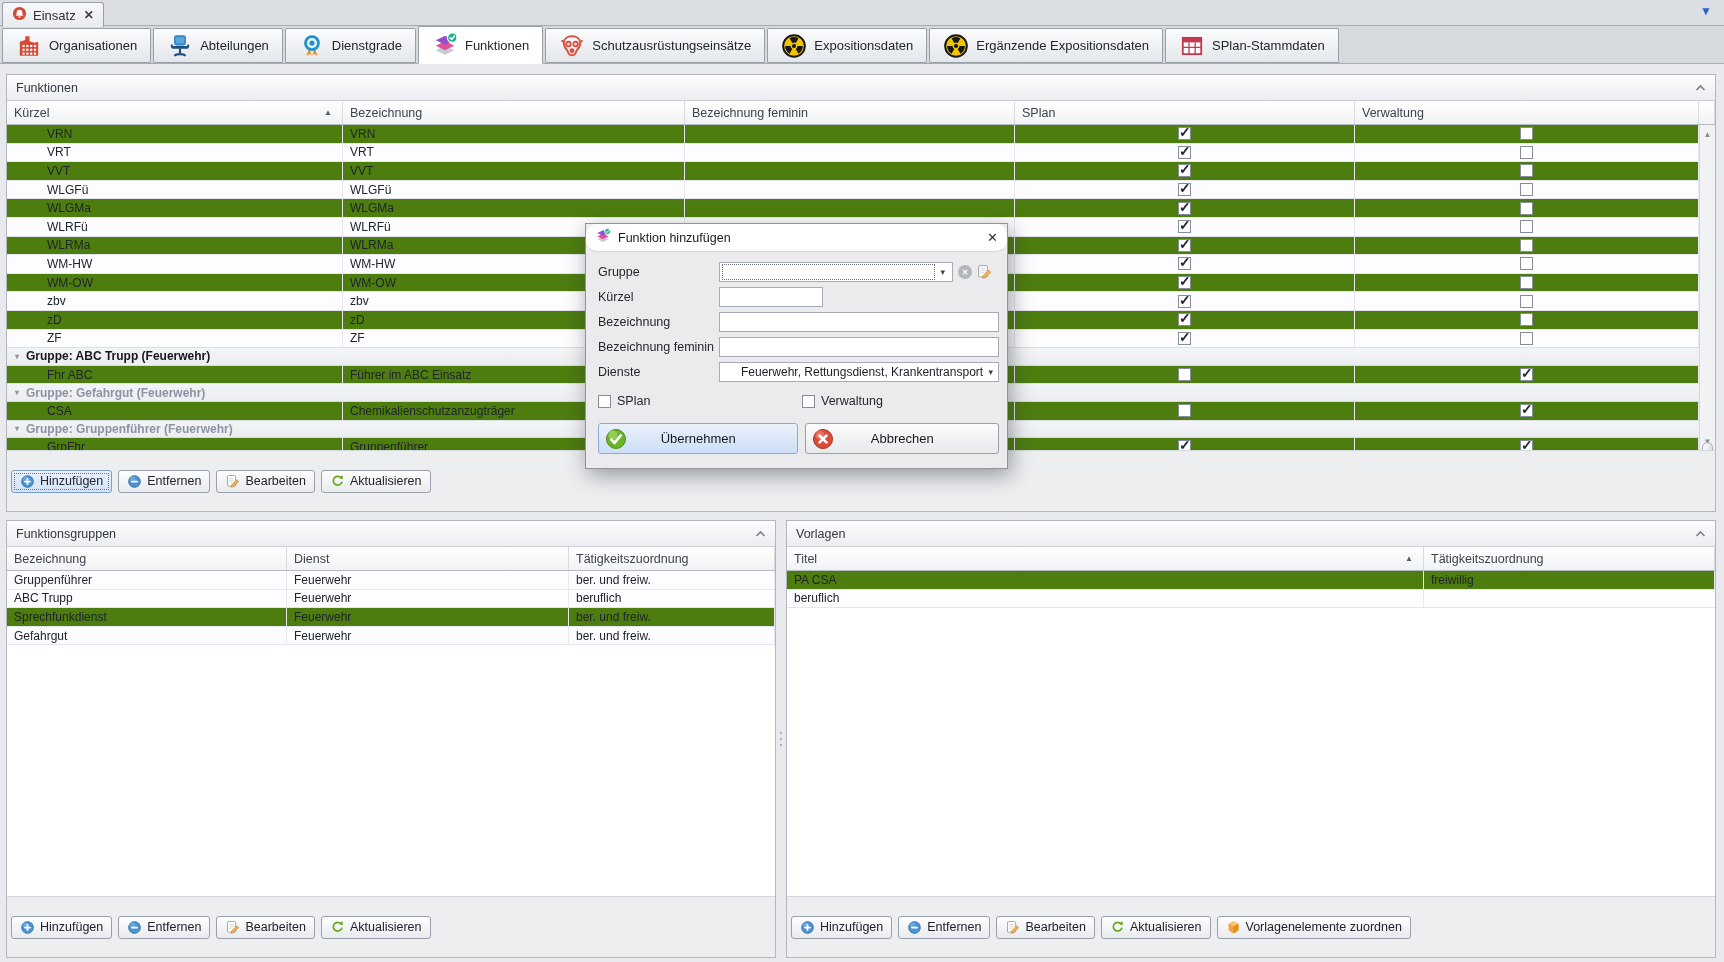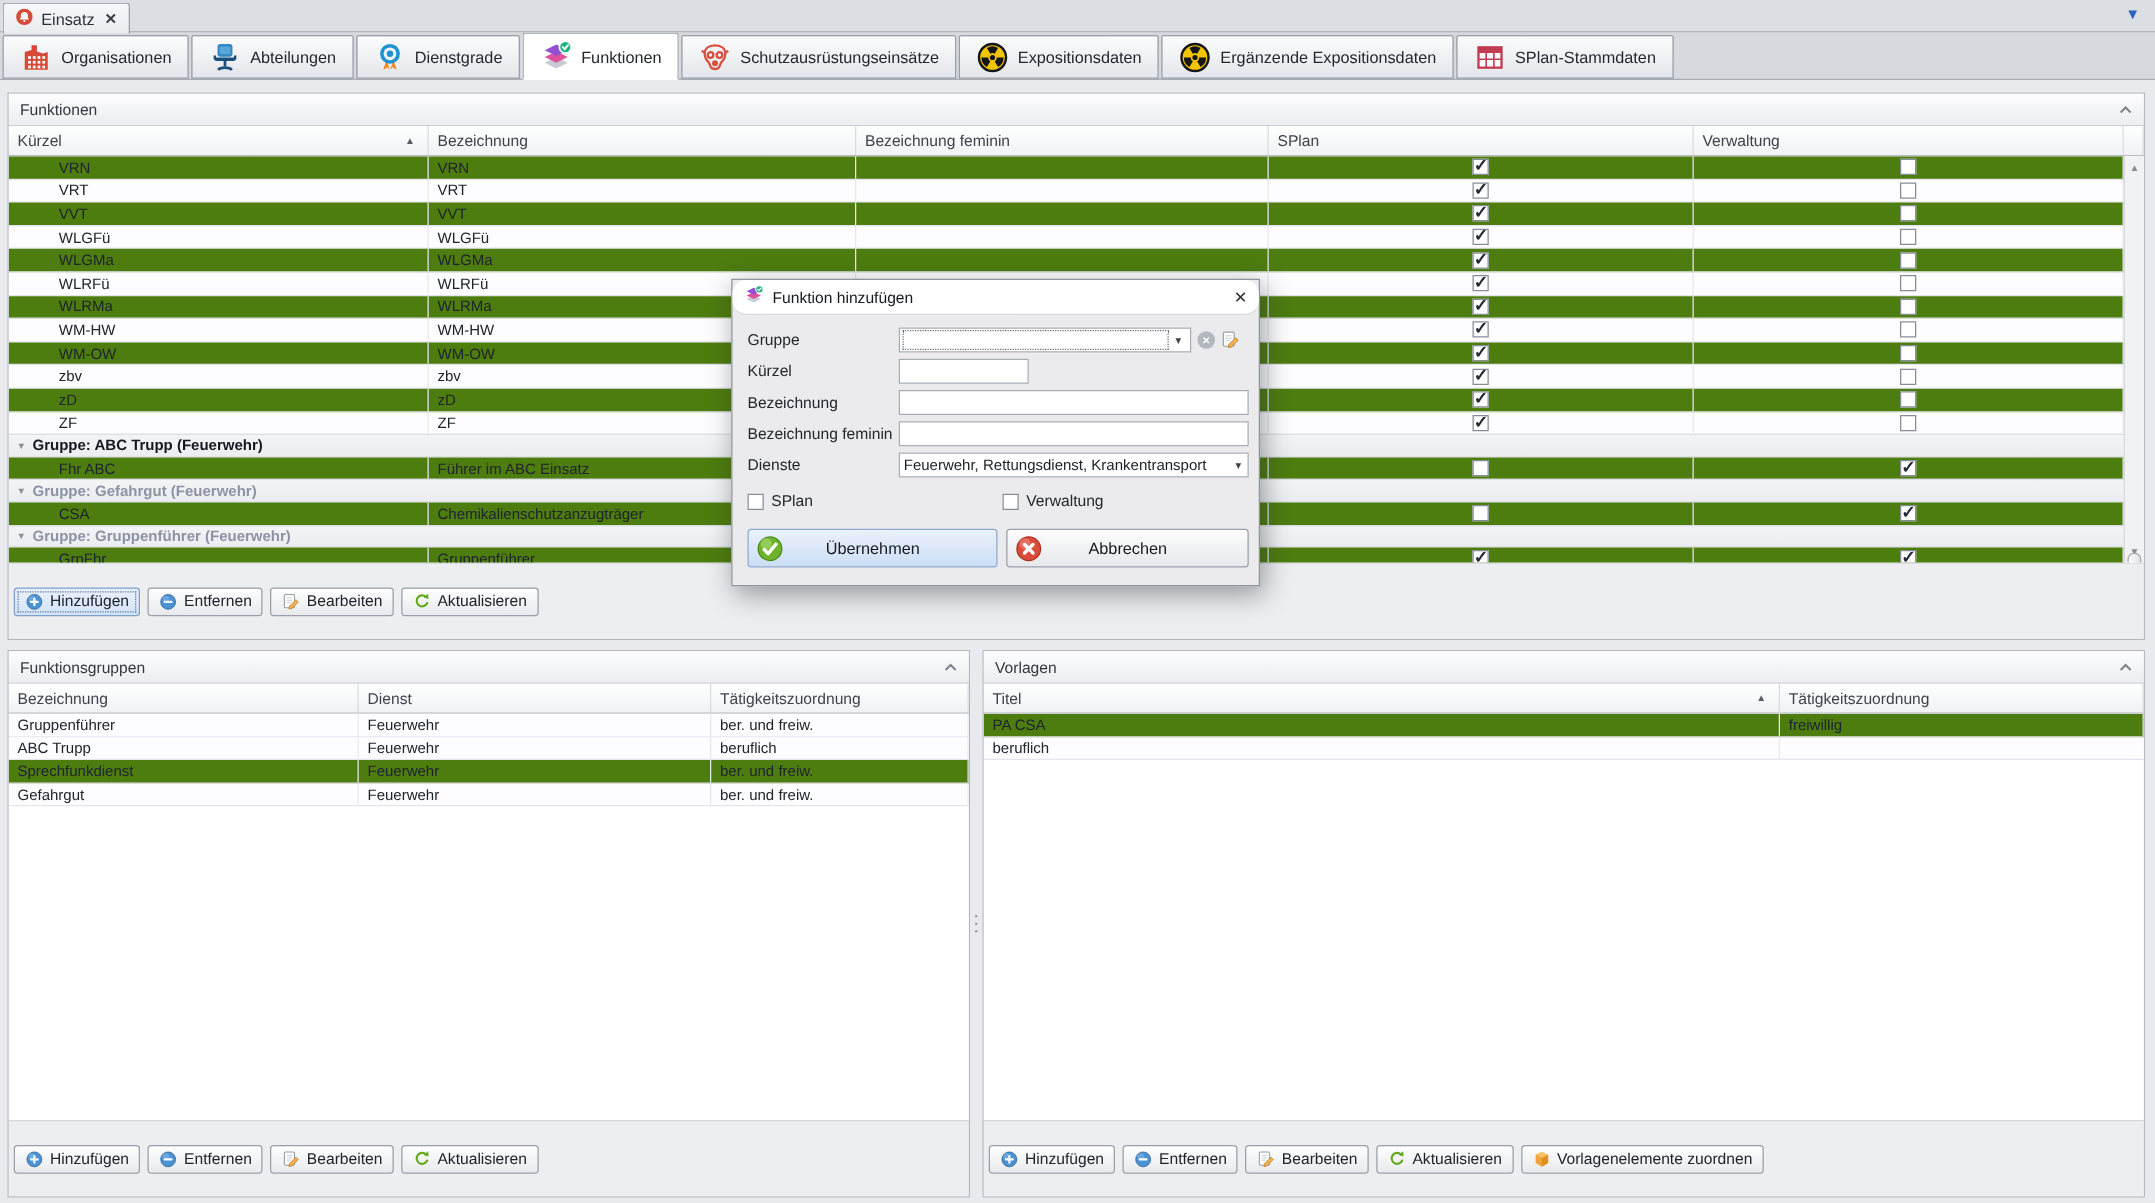--- a/index.html
+++ b/index.html
@@ -88,21 +88,21 @@
     display:flex;flex-direction:column;}
   .dlg-title{height:27px;background:#fff;border-bottom:1px solid #d6d8db;display:flex;align-items:center;gap:7px;
     padding:0 9px;font-size:12.5px;color:#17191d;flex:none;border-radius:11px;}
   .dlg-close{margin-left:auto;font-size:13px;color:#333;}
   .dlg-body{padding:10px 8px 8px 12px;display:flex;flex-direction:column;}
   .frow{display:flex;align-items:center;height:20px;margin-bottom:5px;}
   .flabel{width:121px;font-size:12.5px;color:#24272e;flex:none;}
   .input{height:20px;background:#fff;border:1px solid #a6acb5;box-sizing:border-box;font-family:inherit;font-size:12px;padding:0 3px;}
   .w-small{width:104px;} .w-wide{width:280px;}
   .combo{display:flex;align-items:center;height:20px;background:#fff;border:1px solid #a6acb5;box-sizing:border-box;
-    font-size:12px;color:#1c1f26;padding-left:3px;overflow:hidden;white-space:nowrap;}
+    font-size:12px;color:#1c1f26;padding-left:21px;overflow:hidden;white-space:nowrap;}
   .combo .arrow{margin-left:auto;font-size:9px;color:#3c4048;padding:0 5px;flex:none;}
   .combo.gruppe{width:234px;padding:2px;}
   .focus-inner{flex:1;height:14px;border:1px dotted #6b6f77;}
   .clear-ic{width:14px;height:14px;border-radius:50%;background:#b2b6bd;color:#fff;font-size:8px;font-weight:bold;
     display:flex;align-items:center;justify-content:center;margin-left:5px;flex:none;}
   .edit-ic{margin-left:4px;display:flex;align-items:center;}
   .cbrow{display:flex;align-items:center;margin-top:6px;height:16px;}
   .cbgroup{display:flex;align-items:center;gap:6px;font-size:12.5px;color:#24272e;}
   .cbgroup.first{width:204px;}
   .dlg-btns{display:flex;gap:7px;margin-top:14px;}

